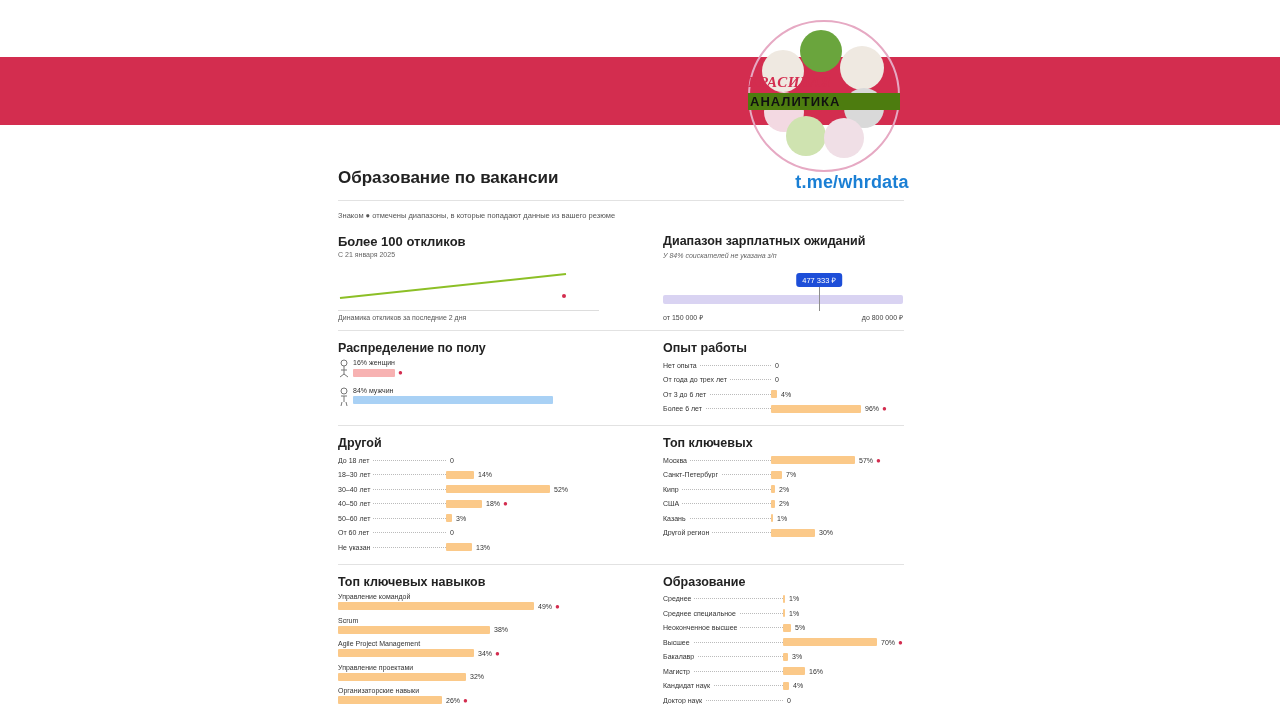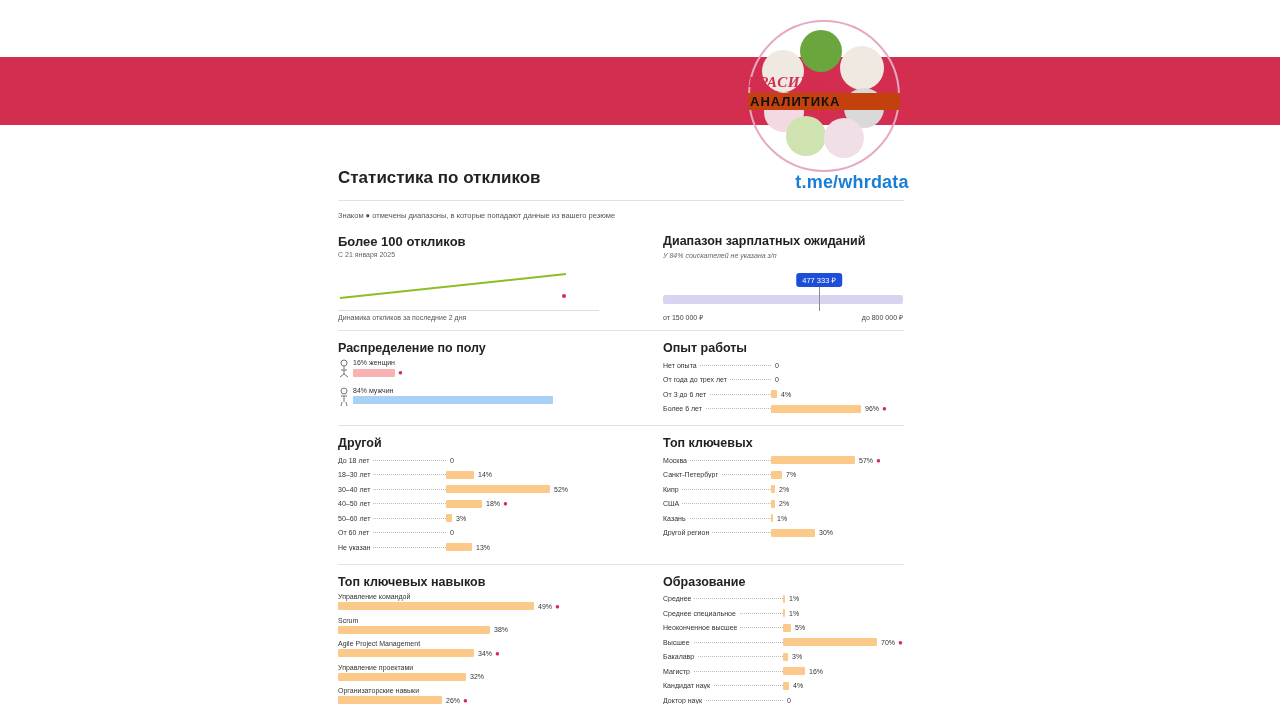--- a/index.html
+++ b/index.html
@@ -19,21 +19,21 @@
   .logo-label {
     position:absolute; left:0; top:54px; width:152px; text-align:left;
     z-index:5;
   }
   .logo-label .l1 {
     font-family:"Liberation Serif", serif; font-style:italic; font-weight:bold;
     color:#d32d4f; font-size:15px; letter-spacing:0.5px; display:block;
   }
   .logo-label .l2 {
     font-weight:bold; color:#111; font-size:13px; letter-spacing:1px;
-    display:block; margin-top:2px; background:#c2410c; padding:1px 2px;
+    display:block; margin-top:2px; background:#4d7c0f; padding:1px 2px;
   }
   .tme {
     position:absolute; left:762px; top:172px; width:180px; text-align:center;
     color:#1a7fd4; font-weight:bold; font-size:18px; letter-spacing:0.2px;
   }
   .sheet { position:absolute; left:338px; top:168px; width:566px; }
   .page-title { font-size:17px; font-weight:bold; color:#222; margin:0 0 12px 0; }
   .hr { height:1px; background:#e2e2e2; margin:6px 0 10px 0; }
   .note { font-size:7.5px; color:#555; margin-bottom:14px; }
 
@@ -103,21 +103,21 @@
   <div class="logo-label">
     <span class="l1">КРАСИВАЯ</span>
     <span class="l2">АНАЛИТИКА</span>
   </div>
 </div>
 
 <div class="tme">t.me/whrdata</div>
 
 <div class="sheet">
 
-  <h1 class="page-title">Статистика по откликов</h1>
+  <h1 class="page-title">Образование по вакансии</h1>
   <div class="hr"></div>
   <div class="note">Знаком ● отмечены диапазоны, в которые попадают данные из вашего резюме</div>
 
   <div class="cols">
     <div class="colL">
       <div class="resp-title">Более 100 откликов</div>
       <div class="resp-date">С 21 января 2025</div>
       <div class="spark">
         <svg width="240" height="40" viewBox="0 0 240 40">
           <polyline points="2,34 228,10" fill="none" stroke="#8cbf26" stroke-width="2"></polyline>

